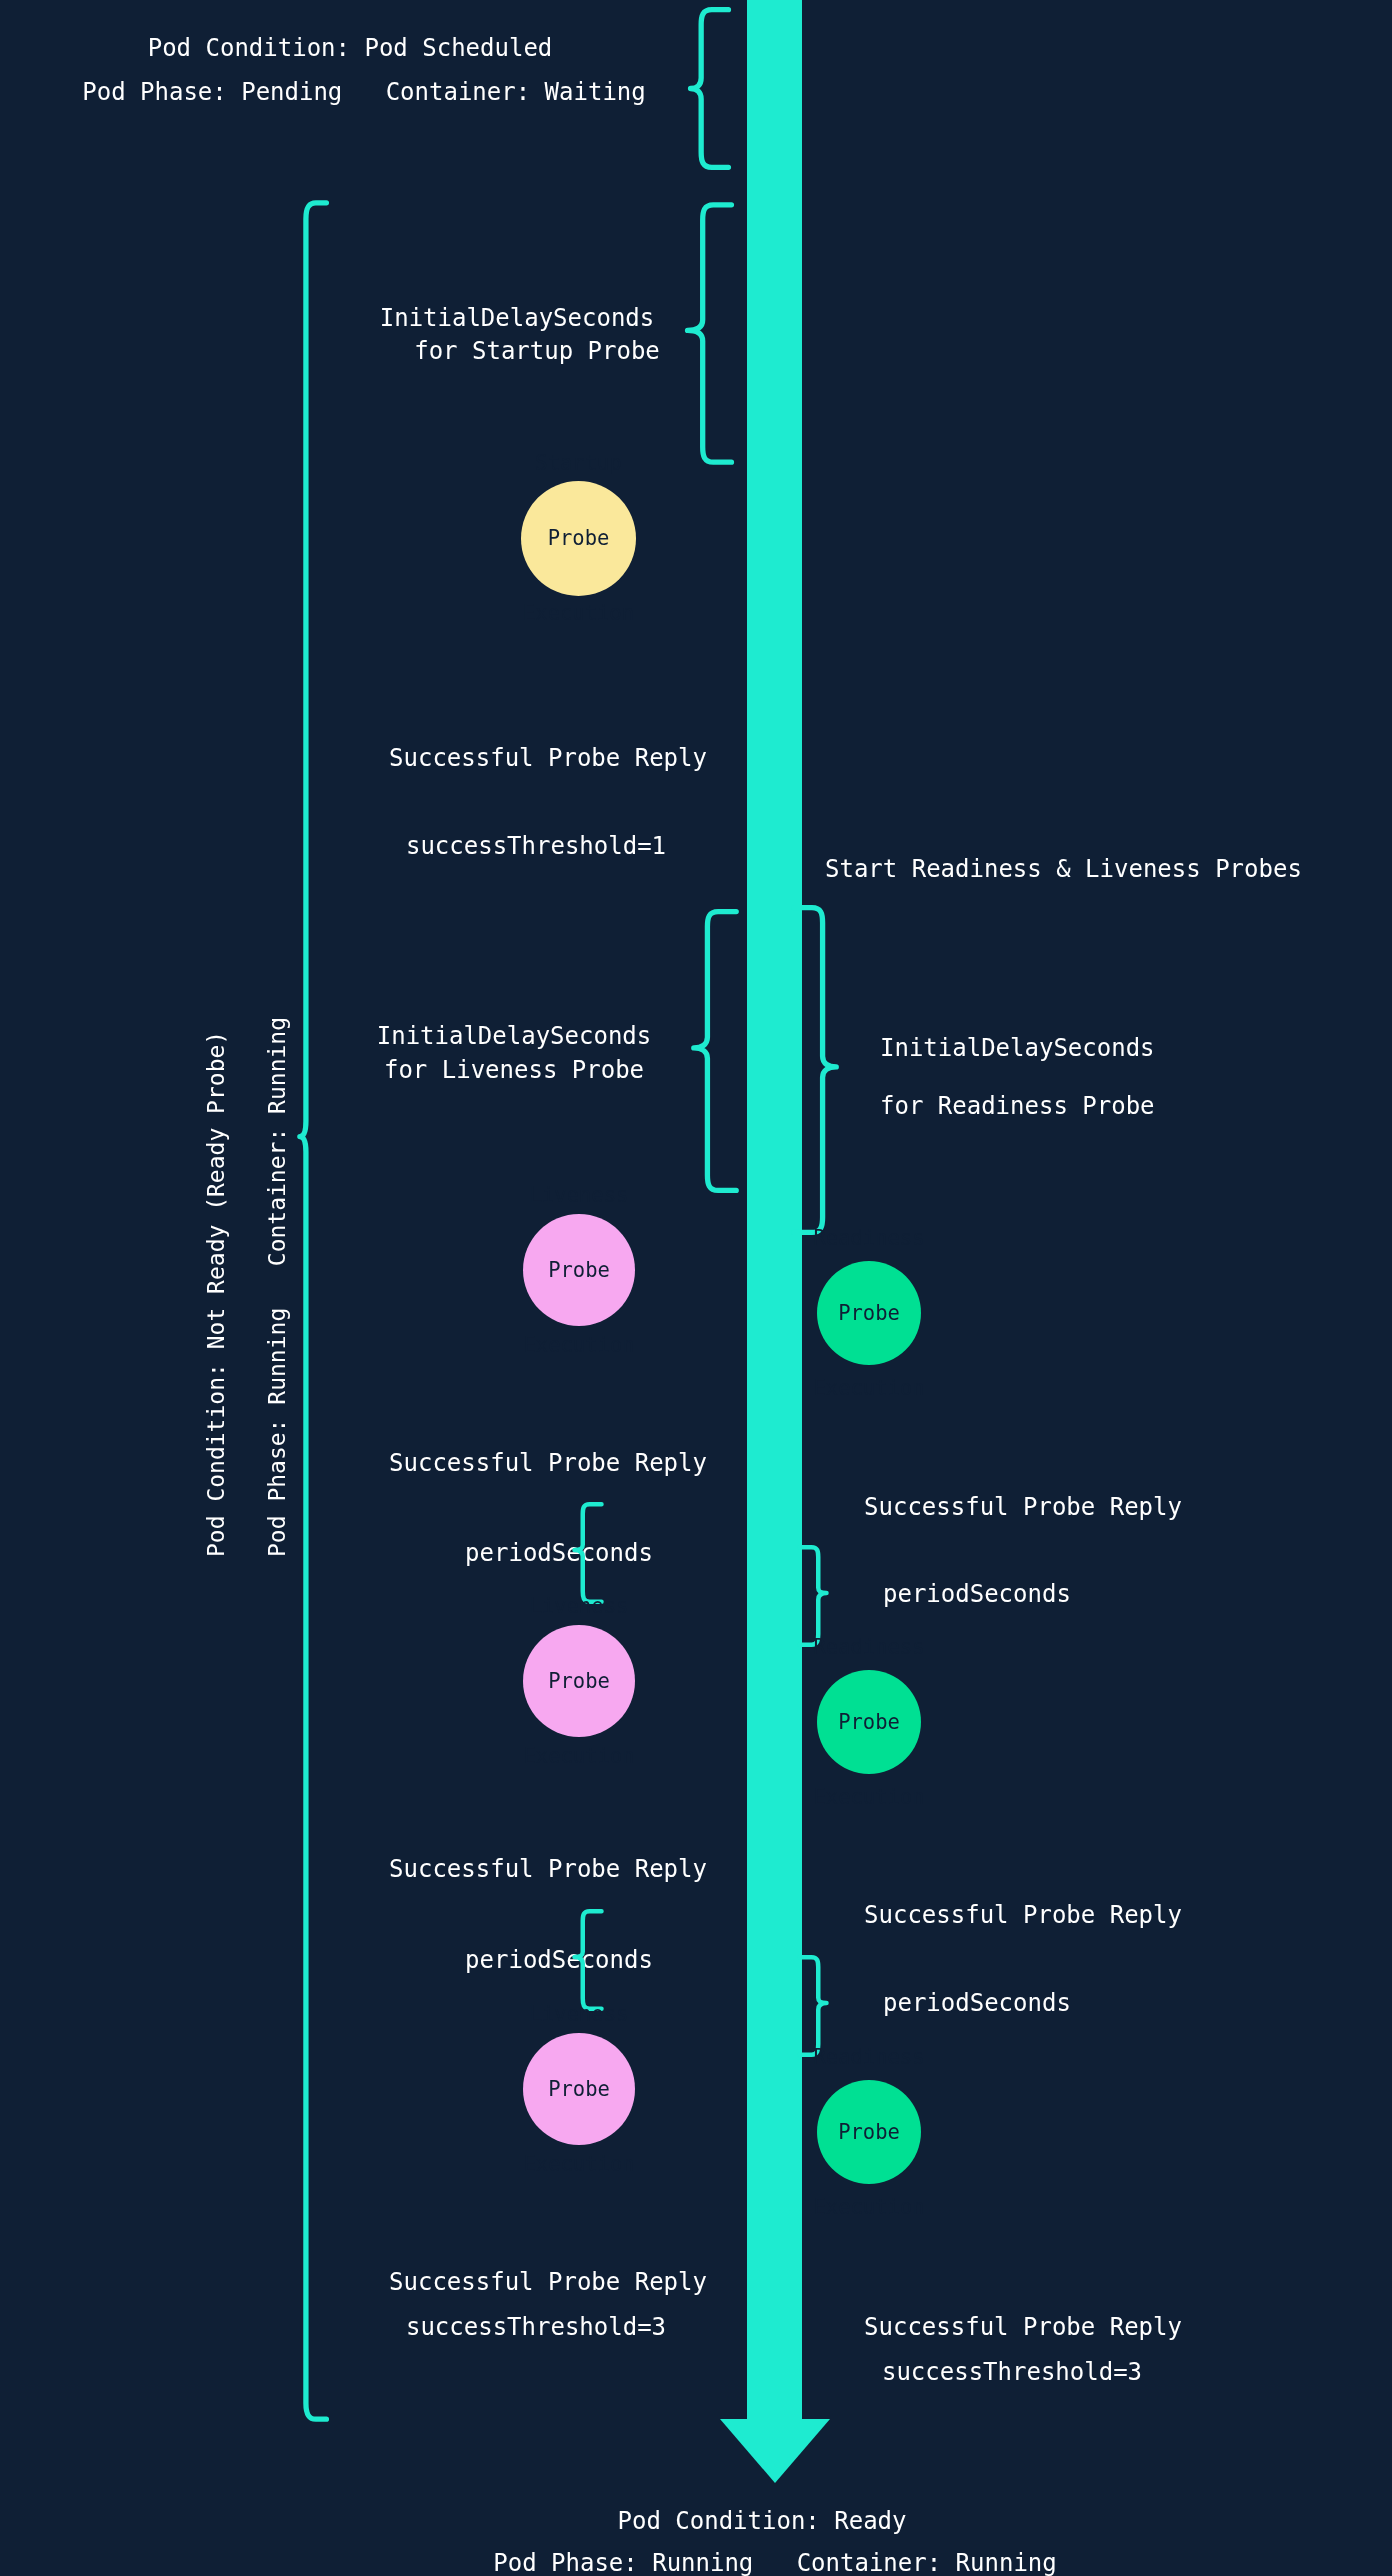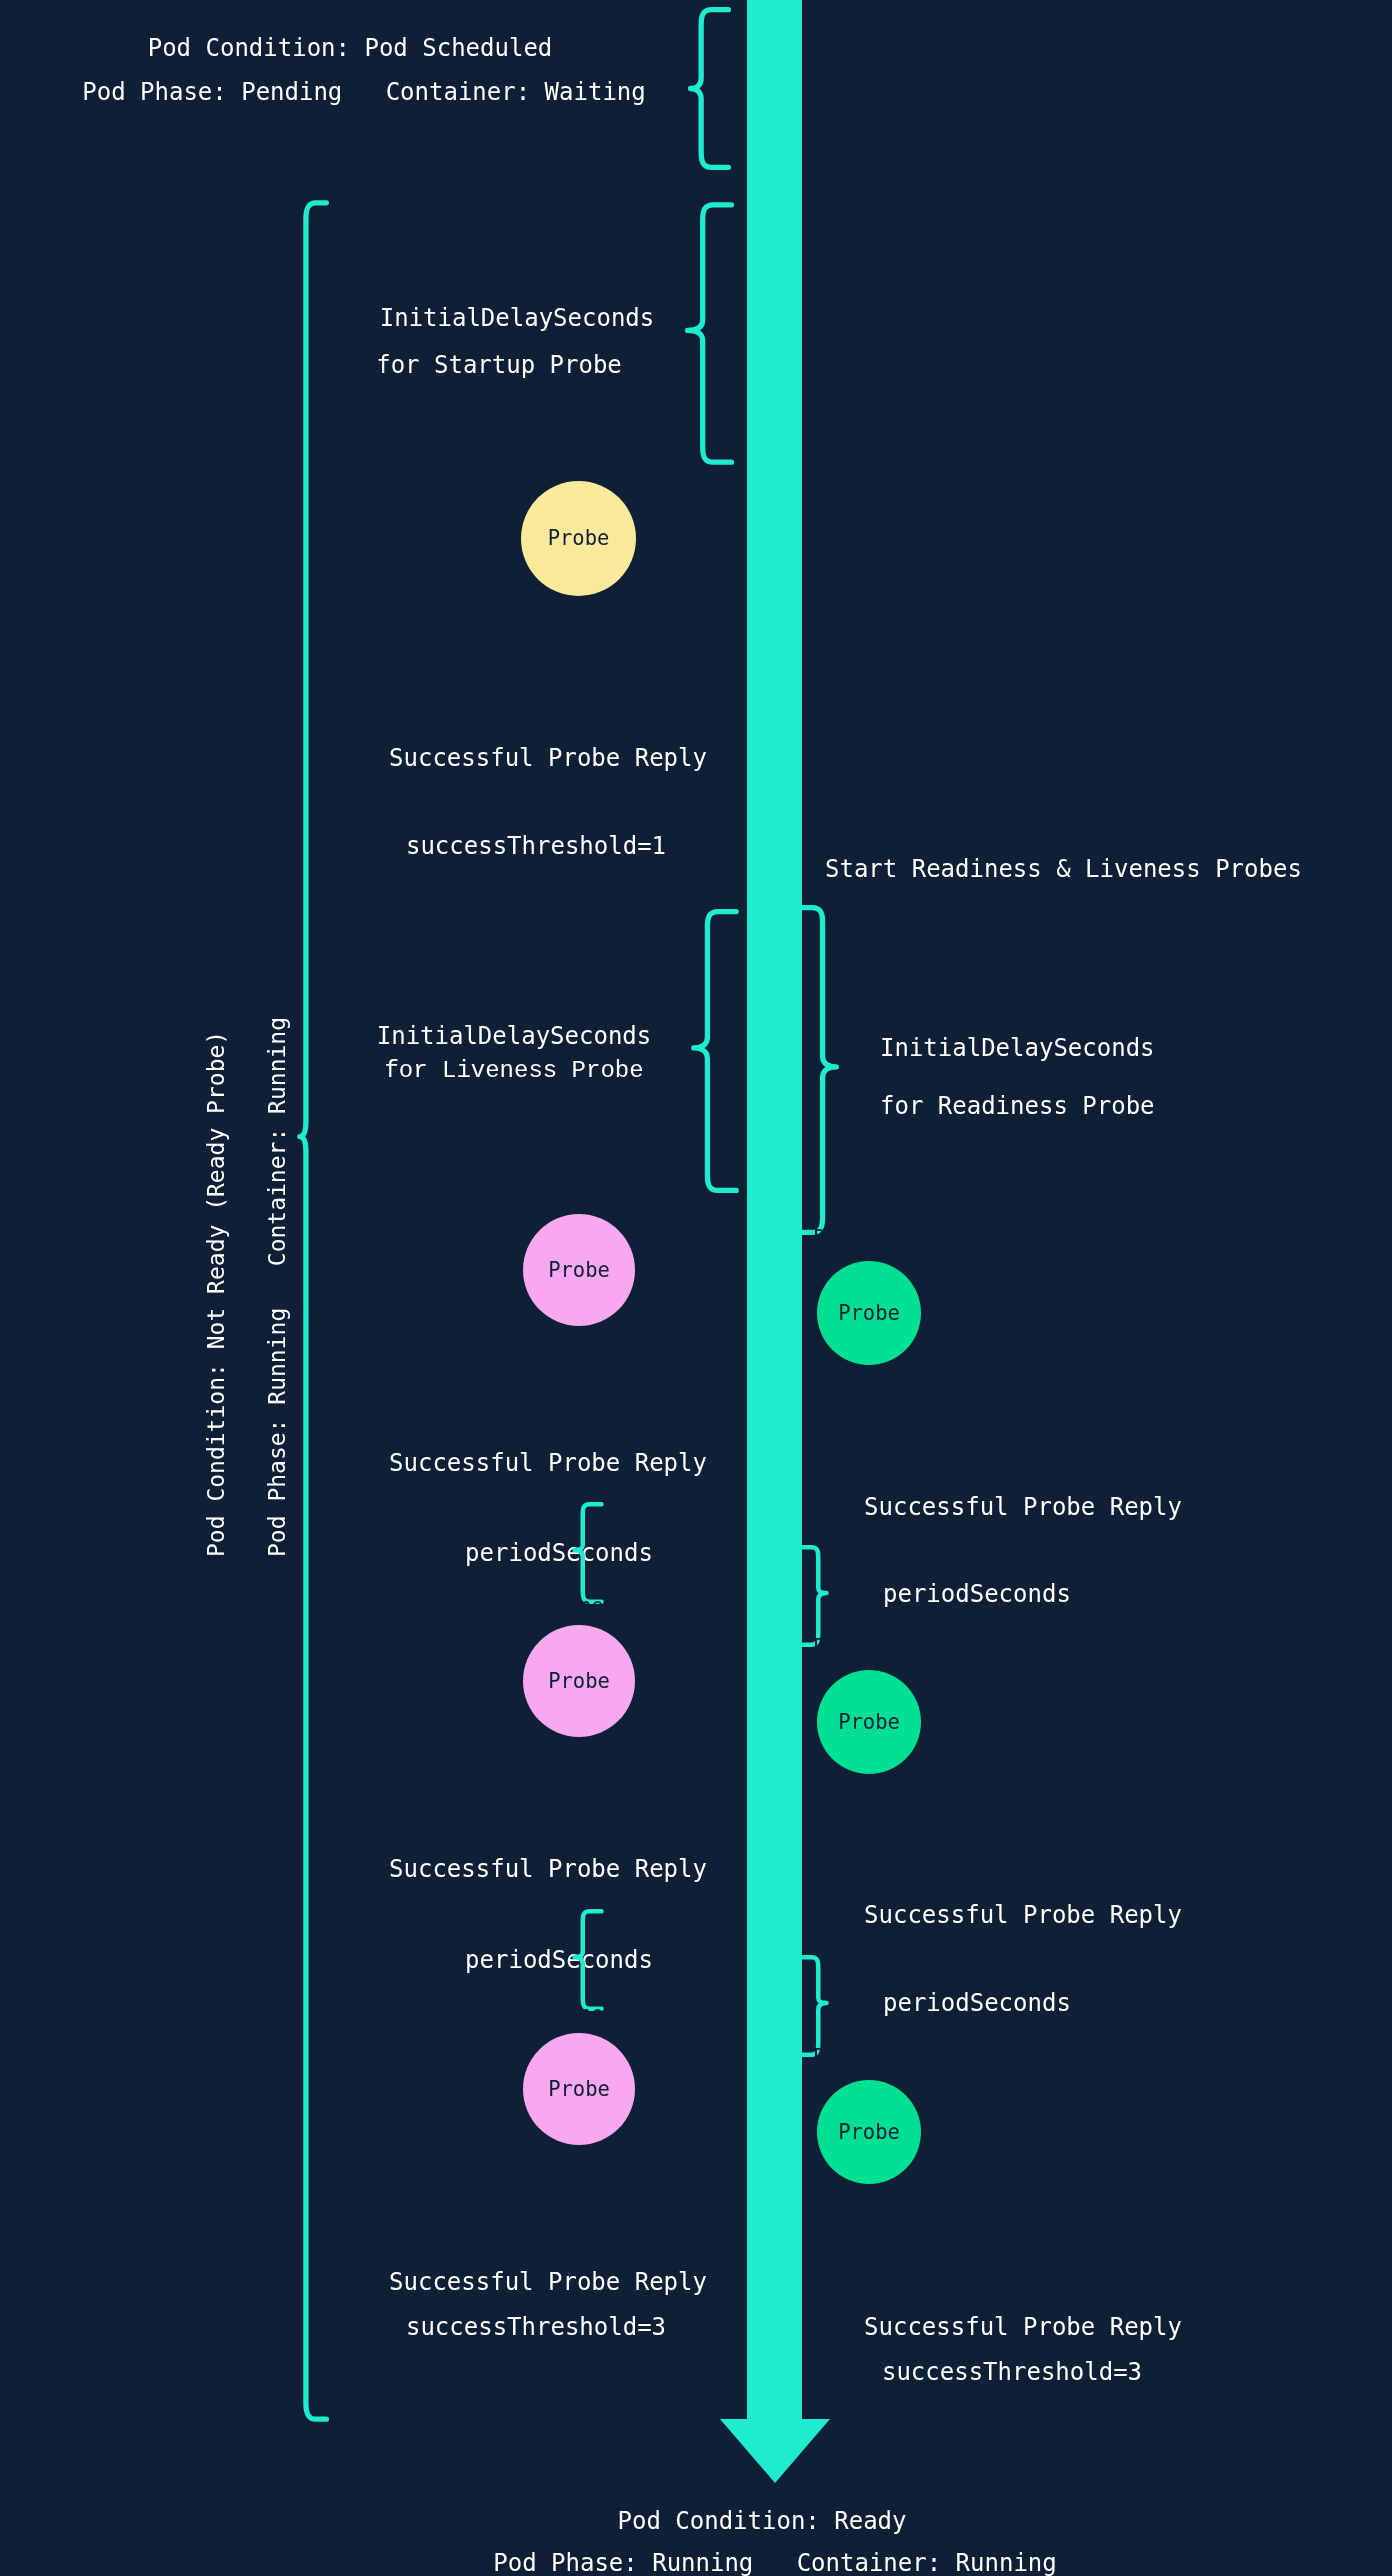--- a/index.html
+++ b/index.html
@@ -86,21 +86,21 @@
   <div class="txt c" style="left:343px; top:76px;margin-left:21px;">Pod Phase: Pending   Container: Waiting</div>
 
   <div class="brace" style="left:686px; top:4.6px;">
     <svg width="47" height="167" viewBox="0 0 62 220">
       <path d="M56 6 H34 C22 6 20 14 20 26 V96 C20 106 14 110 6 110
                C14 110 20 114 20 124 V194 C20 206 22 214 34 214 H56" fill="none" stroke="#1eebd0" stroke-width="7" stroke-linecap="round" stroke-linejoin="round"></path>
     </svg>
   </div>
 
   <div class="txt c" style="left:517px; top:302px;">InitialDelaySeconds</div>
-  <div class="txt c" style="left:499px; top:335px;margin-top:14px;">for Startup Probe</div>
+  <div class="txt c" style="left:537px; top:335px;">for Startup Probe</div>
 
   <div class="brace" style="left:683px; top:200px;">
     <svg width="53" height="267" viewBox="0 0 70 352">
       <path d="M64 6 H40 C28 6 26 14 26 26 V158 C26 168 18 172 6 172
                C18 172 26 176 26 186 V326 C26 338 28 346 40 346 H64" fill="none" stroke="#1eebd0" stroke-width="7" stroke-linecap="round" stroke-linejoin="round"></path>
     </svg>
   </div>
 
   <div class="circle" style="left:521px; top:481px; width:115px; height:115px; background:#fae89b;">
     <div>
@@ -109,21 +109,21 @@
       <div>Execution</div>
     </div>
   </div>
 
   <div class="txt c" style="left:548px; top:742px;">Successful Probe Reply</div>
   <div class="txt c" style="left:536px; top:830px;text-align:center;">successThreshold=1</div>
 
   <div class="txt l" style="left:825px; top:853px;">Start Readiness &amp; Liveness Probes</div>
 
   <div class="txt c" style="left:514px; top:1020px;">InitialDelaySeconds</div>
-  <div class="txt c" style="left:514px; top:1054px;font-family:Liberation Mono, monospace;">for Liveness Probe</div>
+  <div class="txt c" style="left:514px; top:1054px;">for Liveness Probe</div>
 
   <div class="brace" style="left:689px; top:907px;">
     <svg width="52" height="288" viewBox="0 0 68 380">
       <path d="M62 6 H38 C26 6 24 14 24 26 V172 C24 182 16 186 6 186
                C16 186 24 190 24 200 V354 C24 366 26 374 38 374 H62" fill="none" stroke="#1eebd0" stroke-width="7" stroke-linecap="round" stroke-linejoin="round"></path>
     </svg>
   </div>
 
   <div class="txt l" style="left:880px; top:1032px;">InitialDelaySeconds</div>
   <div class="txt l" style="left:880px; top:1090px;">for Readiness Probe</div>

